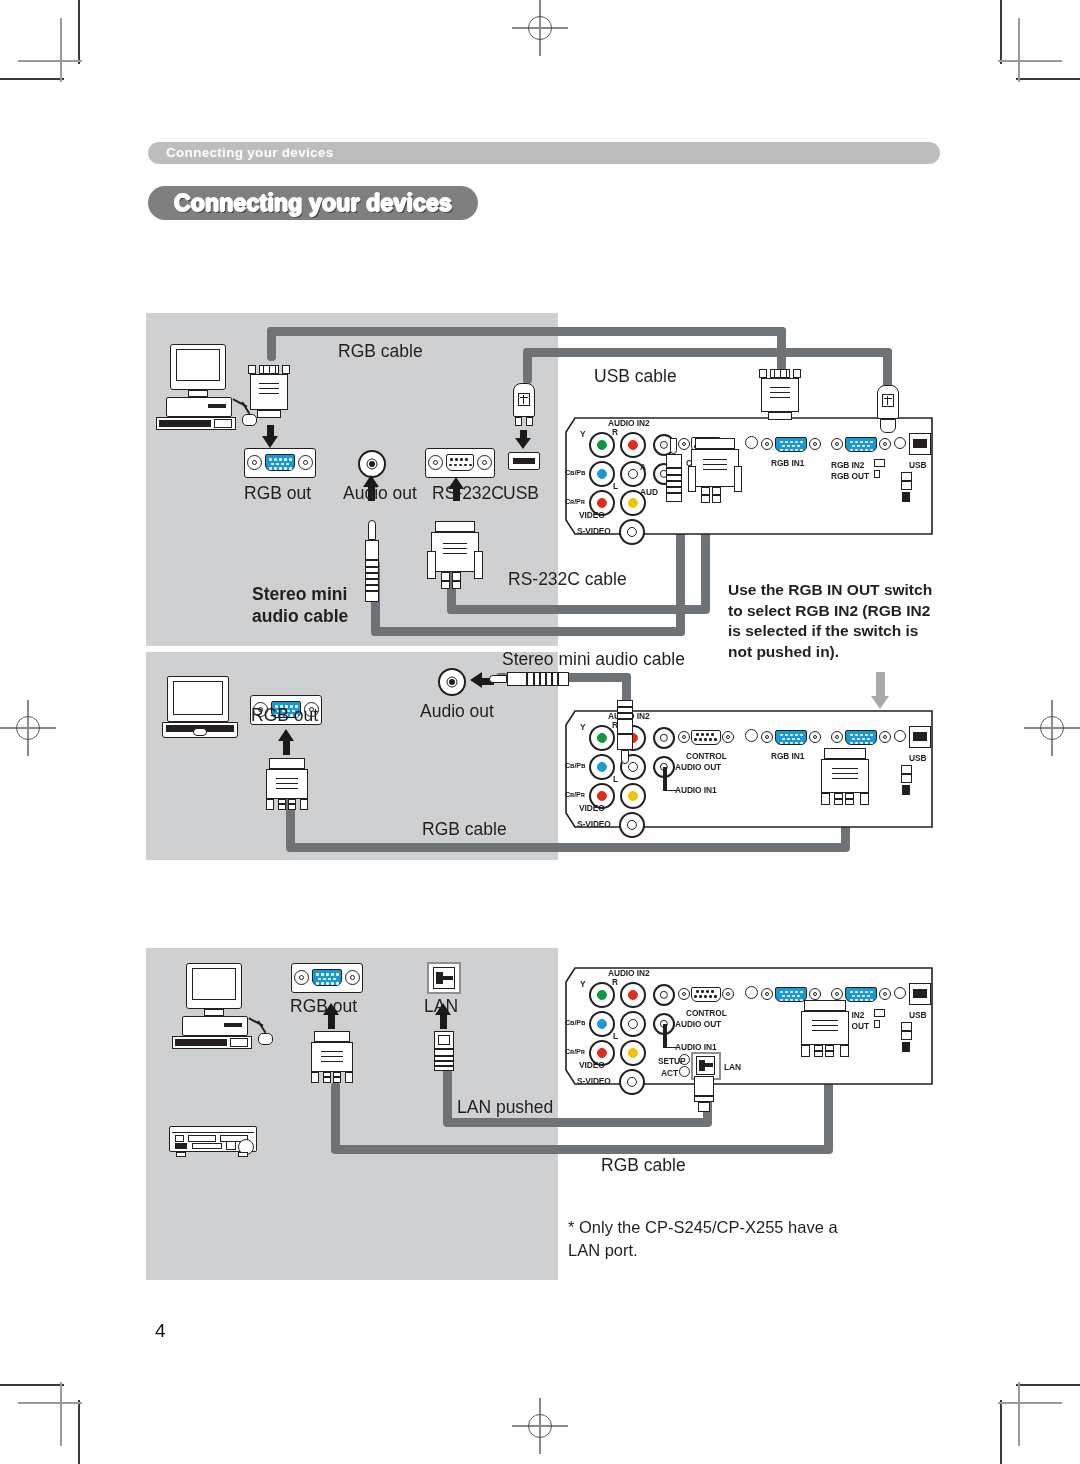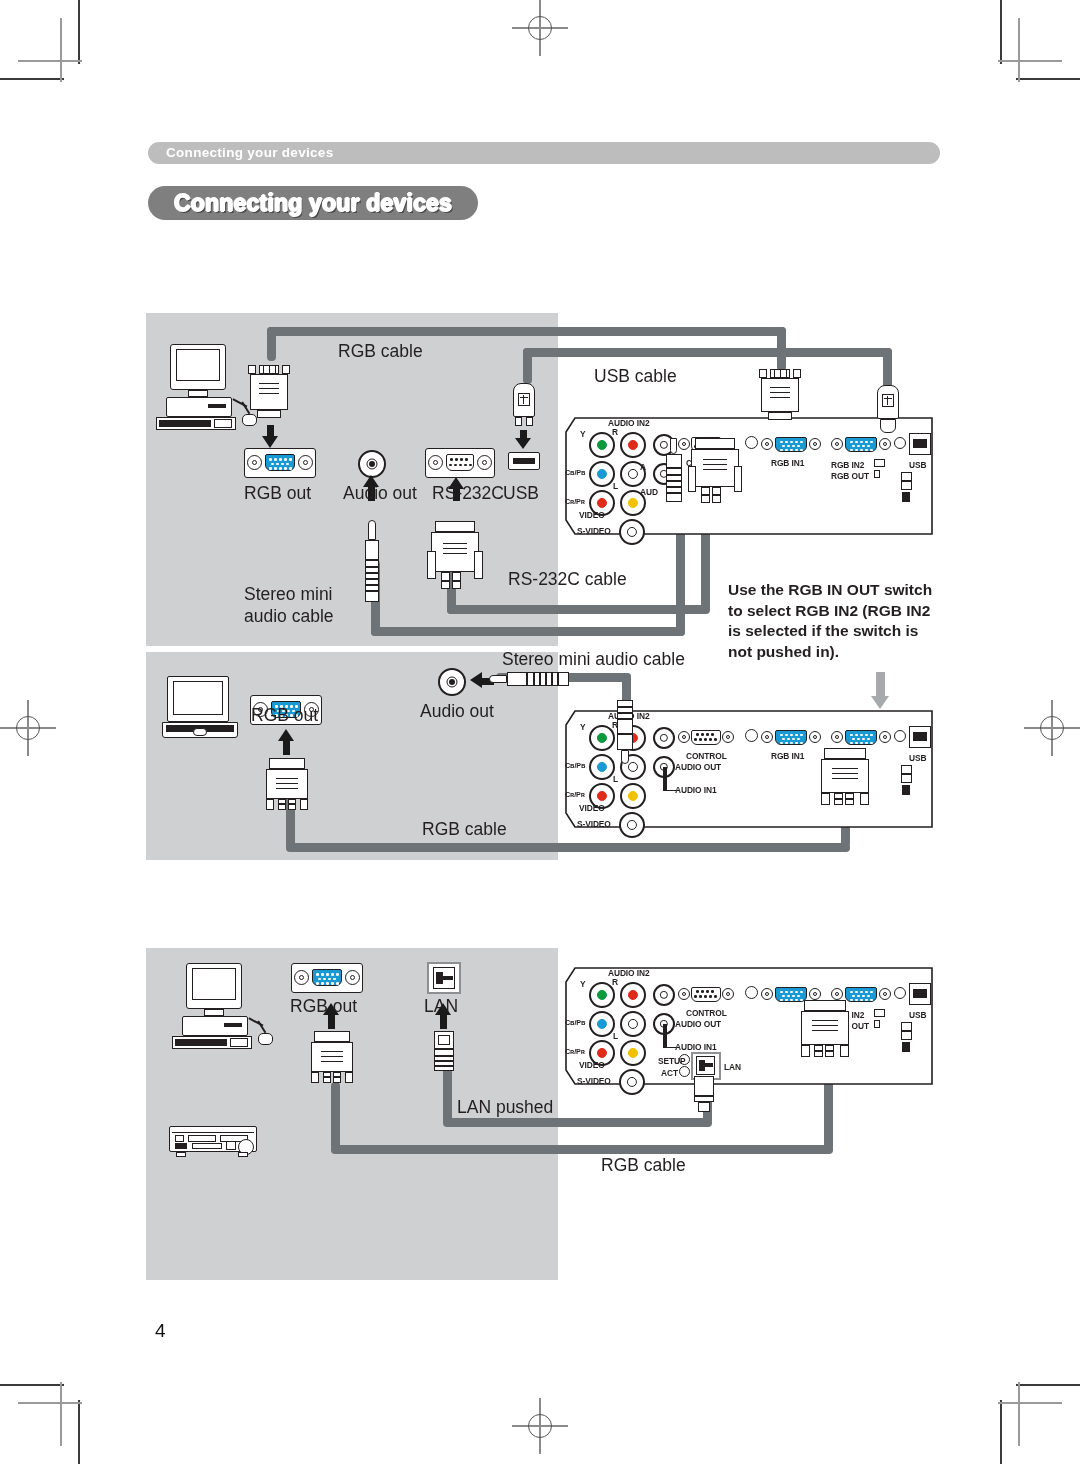--- a/index.html
+++ b/index.html
@@ -307,21 +307,21 @@
     <div class="stem" style="left:5px;top:2px;width:7px;height:12px;"></div>
     <div class="head" style="left:0;top:-10px;border-left:8.5px solid transparent;border-right:8.5px solid transparent;border-bottom:12px solid #1a1a1a;"></div>
   </div>
 
   <div class="lbl" style="left:338px;top:340px;">RGB cable</div>
   <div class="lbl" style="left:594px;top:365px;">USB cable</div>
   <div class="lbl" style="left:244px;top:482px;">RGB out</div>
   <div class="lbl" style="left:343px;top:482px;">Audio out</div>
   <div class="lbl" style="left:432px;top:482px;">RS-232C</div>
   <div class="lbl" style="left:503px;top:482px;">USB</div>
-  <div class="lbl" style="left:244px;top:583px;">Stereo mini
+  <div class="lbl" style="left:252px;top:583px;font-weight:bold;">Stereo mini
 audio cable</div>
   <div class="lbl" style="left:508px;top:568px;">RS-232C cable</div>
 
   <div class="callout" style="left:728px;top:580px;">Use the RGB IN OUT switch to select RGB IN2 (RGB IN2 is selected if the switch is not pushed in).</div>
   <div style="position:absolute;left:871px;top:672px;">
     <div style="position:absolute;left:5px;top:0;width:9px;height:26px;background:#a7a9ac;"></div>
     <div style="position:absolute;left:0;top:24px;width:0;height:0;border-left:9.5px solid transparent;border-right:9.5px solid transparent;border-top:13px solid #a7a9ac;"></div>
   </div>
 
   <div style="position:absolute;left:563px;top:412px;width:381px;height:128px;">
@@ -869,20 +869,22 @@
     <div class="bx" style="left:3px;top:18px;width:20px;height:22px;"></div>
     <div class="ln" style="left:3px;top:24px;width:20px;height:1.5px;"></div>
     <div class="ln" style="left:3px;top:29px;width:20px;height:1.5px;"></div>
     <div class="ln" style="left:3px;top:34px;width:20px;height:1.5px;"></div>
   </div>
 
   <div class="lbl" style="left:290px;top:995px;">RGB out</div>
   <div class="lbl" style="left:424px;top:995px;">LAN</div>
   <div class="lbl" style="left:457px;top:1096px;">LAN pushed</div>
   <div class="lbl" style="left:601px;top:1154px;">RGB cable</div>
+  <div class="foot" style="left:568px;top:1216px;width:340px;">* Only the CP-S245/CP-X255 have a
+   LAN port.</div>
 
   <div style="position:absolute;left:563px;top:962px;width:381px;height:128px;">
     <svg width="381" height="128" style="position:absolute;left:0;top:0;">
       <polygon points="12,6 369,6 369,122 12,122 3,108 3,20" fill="#fff" stroke="#231f20" stroke-width="1.6"></polygon>
     </svg>
     <div class="rca" style="left:26px;top:20px;width:26px;height:26px;">
       <i style="border-color:#0a9a3c;background:#0a9a3c;"></i>
       </div>
     <div class="rca" style="left:26px;top:49px;width:26px;height:26px;">
       <i style="border-color:#1a9ad4;background:#1a9ad4;"></i>

